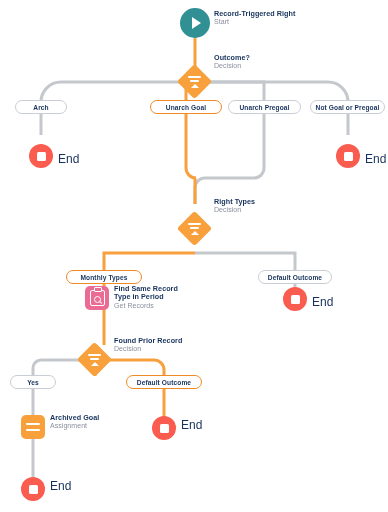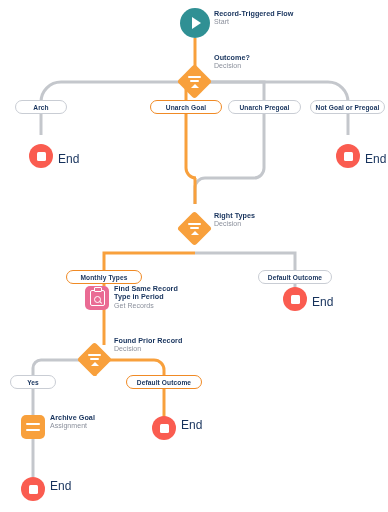--- a/index.html
+++ b/index.html
@@ -134,21 +134,21 @@
 
       <path d="M164,389 L164,417" stroke="#f8a03c"></path>
     </g>
   </svg>
 
   <div class="node">
     <div class="start-circle" style="left:180px;top:8px;">
       <div class="tri"></div>
     </div>
     <div class="lbl" style="left:214px;top:10px;">
-      <div class="t1">Record-Triggered Flow</div>
+      <div class="t1">Record-Triggered Right</div>
       <div class="t2">Start</div>
     </div>
   </div>
 
   <div class="node">
     <div class="diamond" style="left:182px;top:69px;"></div>
     <div class="diamond-glyph" style="left:182px;top:69px;">
       <div class="dg-bar"></div>
       <div class="dg-bar short"></div>
       <div class="dg-tri"></div>
@@ -178,21 +178,21 @@
     <div class="cap" style="left:365px;top:152px;">End</div>
   </div>
 
   <div class="node">
     <div class="diamond" style="left:182px;top:216px;"></div>
     <div class="diamond-glyph" style="left:182px;top:216px;">
       <div class="dg-bar"></div>
       <div class="dg-bar short"></div>
       <div class="dg-tri"></div>
     </div>
-    <div class="lbl" style="left:214px;top:198px;margin-top:14px;">
+    <div class="lbl" style="left:214px;top:198px;">
       <div class="t1">Right Types</div>
       <div class="t2">Decision</div>
     </div>
   </div>
 
   <div class="pill active" style="left:66px;top:270px;width:76px;">Monthly Types</div>
   <div class="pill" style="left:258px;top:270px;width:74px;">Default Outcome</div>
 
   <div class="node">
     <div class="end-circle" style="left:283px;top:287px;">
@@ -235,21 +235,21 @@
     </div>
     <div class="cap" style="left:181px;top:418px;">End</div>
   </div>
 
   <div class="node">
     <div class="assign-icon" style="left:21px;top:415px;">
       <div class="b"></div>
       <div class="b"></div>
     </div>
     <div class="lbl" style="left:50px;top:414px;">
-      <div class="t1">Archive Goal</div>
+      <div class="t1">Archived Goal</div>
       <div class="t2">Assignment</div>
     </div>
   </div>
 
   <div class="node">
     <div class="end-circle" style="left:21px;top:477px;">
       <div class="sq"></div>
     </div>
     <div class="cap" style="left:50px;top:479px;">End</div>
   </div>

